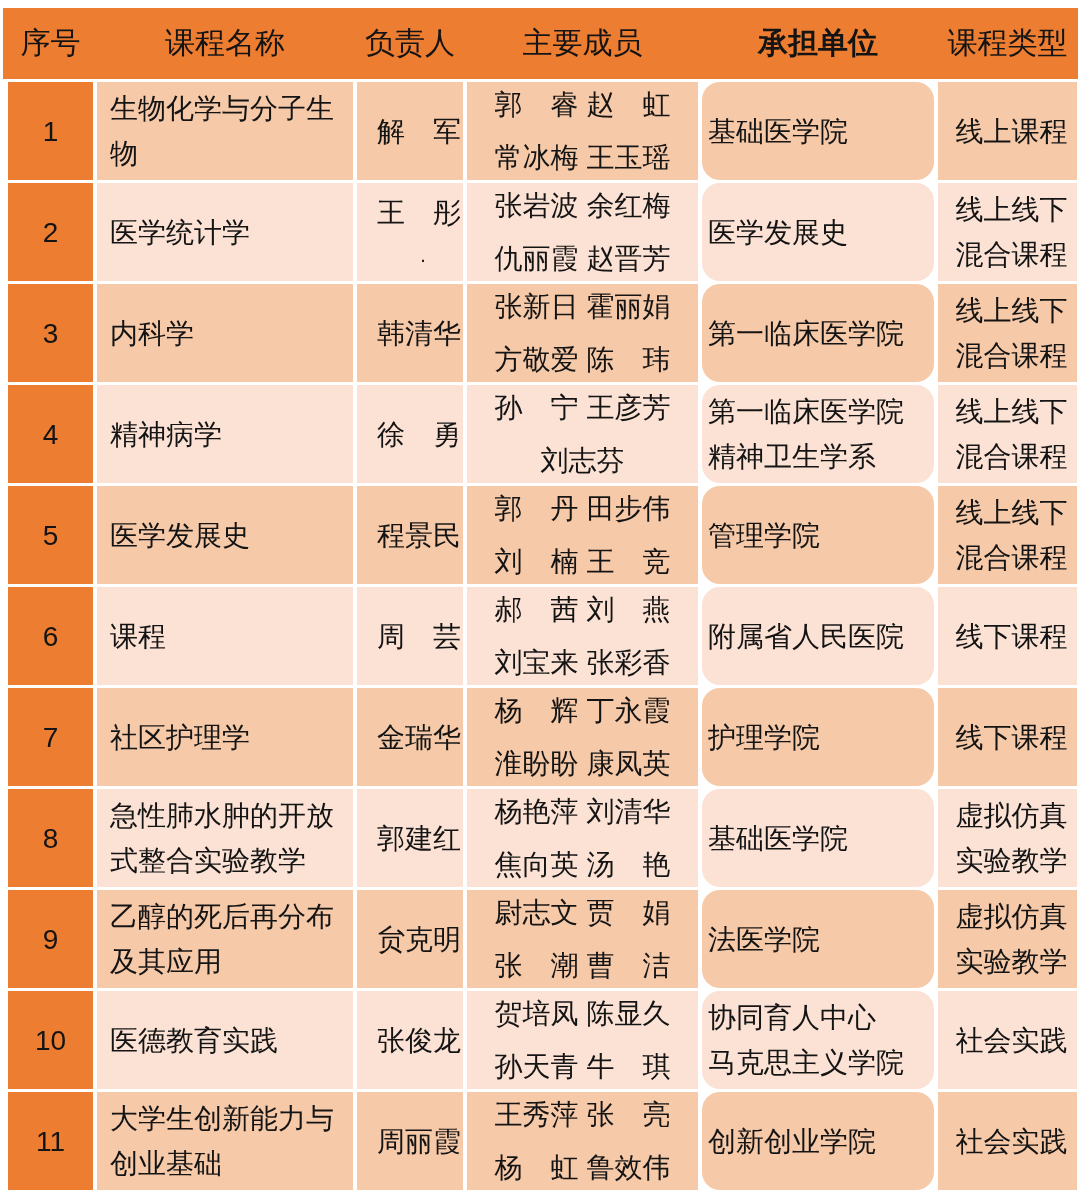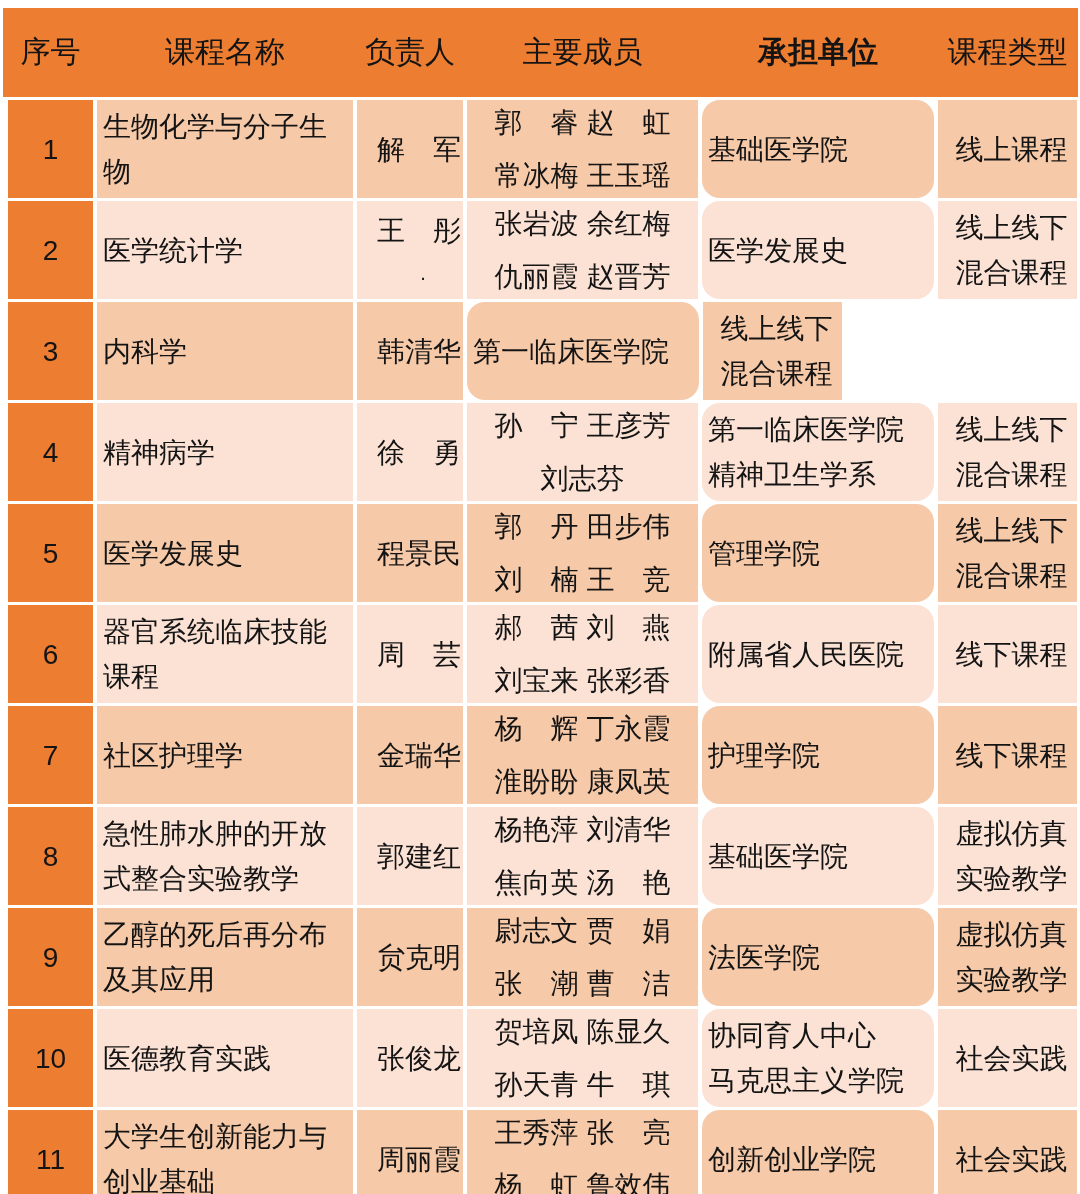--- a/index.html
+++ b/index.html
@@ -3,38 +3,38 @@
 <meta charset="utf-8">
 <style>
   html,body{margin:0;padding:0;}
   body{
     width:1080px;height:1194px;position:relative;background:#ffffff;
     font-family:"Liberation Sans",sans-serif;color:var(--text,#141414);
     overflow:hidden;
   }
   .table{position:absolute;left:3px;top:8px;width:1075px;}
   .header{
-    display:flex;gap:4px;height:89px;align-items:stretch;
+    display:flex;gap:4px;height:71px;align-items:stretch;
     background:var(--orange);box-sizing:border-box;padding-left:5px;
   }
   .hcell{
     display:flex;align-items:center;justify-content:center;
     font-size:30px;white-space:pre;
   }
   .hcell.bold{font-weight:bold;}
   .row{display:flex;gap:4px;margin:3px 0 0 5px;height:98px;}
   .cell{
     display:flex;flex-direction:column;justify-content:center;
     box-sizing:border-box;font-size:28px;
   }
   .ln{line-height:45px;white-space:pre;}
   .odd  .cell{background:var(--row-odd);}
   .even .cell{background:var(--row-even);}
   .cell.c0{background:var(--orange) !important;align-items:center;}
-  .cell.c1{align-items:flex-start;padding-left:6px;}
+  .cell.c1{align-items:flex-start;padding-left:13px;}
   .cell.c2{align-items:center;padding-left:18px;}
   .cell.c3{align-items:center;gap:8px;}
   .cell.c4{align-items:flex-start;padding-left:6px;border-radius:18px;}
   .cell.c5{align-items:center;padding-left:8px;}
   .ln.dot{font-size:20px;padding-left:8px;line-height:40px;}
   .w0{width:85px;}  .w1{width:256px;} .w2{width:106px;}
   .w3{width:231px;} .w4{width:232px;} .w5{width:139px;}
 </style>
 </head>
 <body style="--orange: #ED7D31; --row-odd: #F6C9A8; --row-even: #FBE2D5; --text: #141414; background: rgb(255, 255, 255);">
@@ -97,20 +97,24 @@
       <div class="row odd">
         <div class="cell c0 w0">
           <div class="ln">3</div>
         </div>
         <div class="cell c1 w1">
           <div class="ln">内科学</div>
         </div>
         <div class="cell c2 w2">
           <div class="ln">韩清华</div>
         </div>
+        <div class="cell c3 w3">
+          <div class="ln">张新日 霍丽娟</div>
+          <div class="ln">方敬爱 陈　玮</div>
+        </div>
         <div class="cell c4 w4">
           <div class="ln">第一临床医学院</div>
         </div>
         <div class="cell c5 w5">
           <div class="ln">线上线下</div>
           <div class="ln">混合课程</div>
         </div>
       </div>
       <div class="row even">
         <div class="cell c0 w0">
@@ -155,21 +159,20 @@
         <div class="cell c5 w5">
           <div class="ln">线上线下</div>
           <div class="ln">混合课程</div>
         </div>
       </div>
       <div class="row even">
         <div class="cell c0 w0">
           <div class="ln">6</div>
         </div>
         <div class="cell c1 w1">
-          <div class="ln">器官系统临床技能</div>
           <div class="ln">课程</div>
         </div>
         <div class="cell c2 w2">
           <div class="ln">周　芸</div>
         </div>
         <div class="cell c3 w3">
           <div class="ln">郝　茜 刘　燕</div>
           <div class="ln">刘宝来 张彩香</div>
         </div>
         <div class="cell c4 w4">

